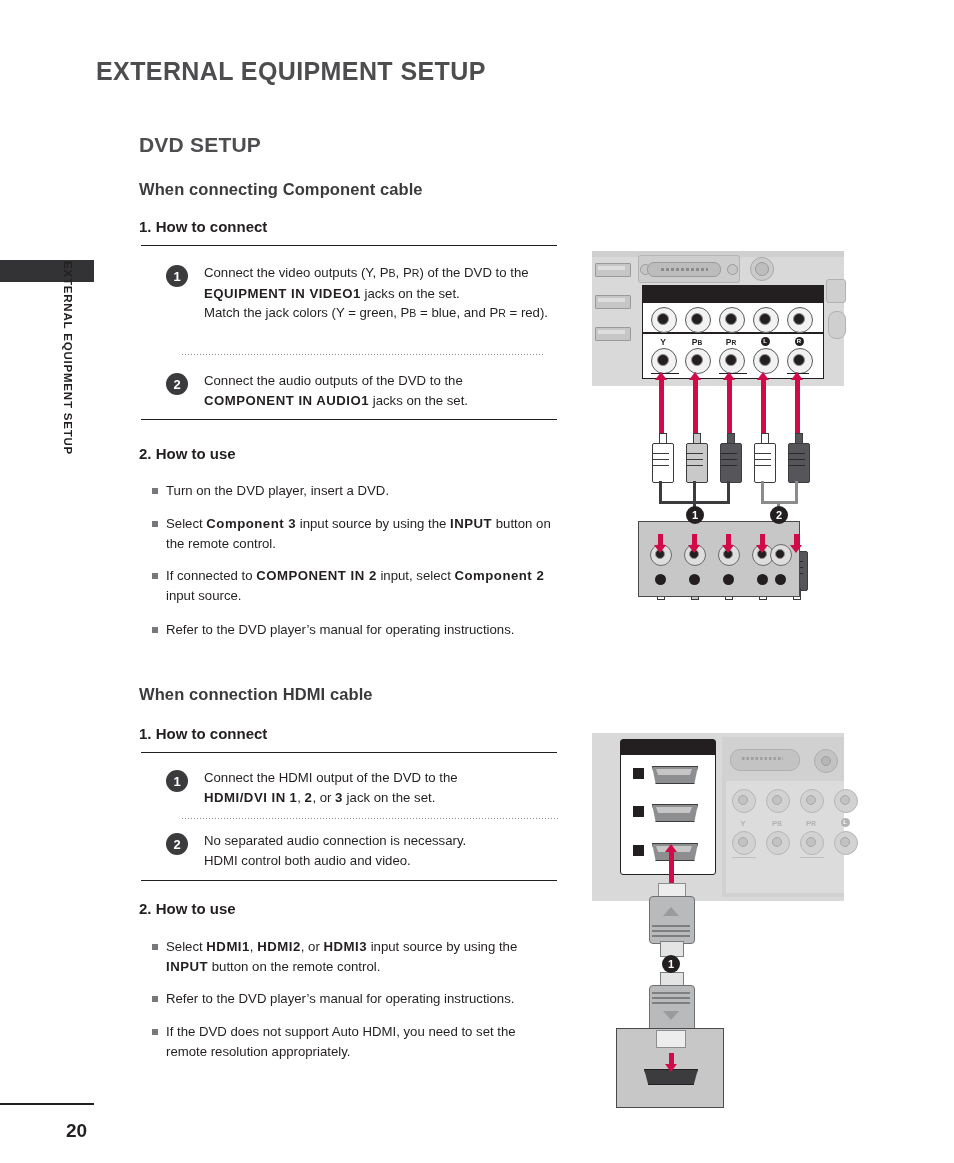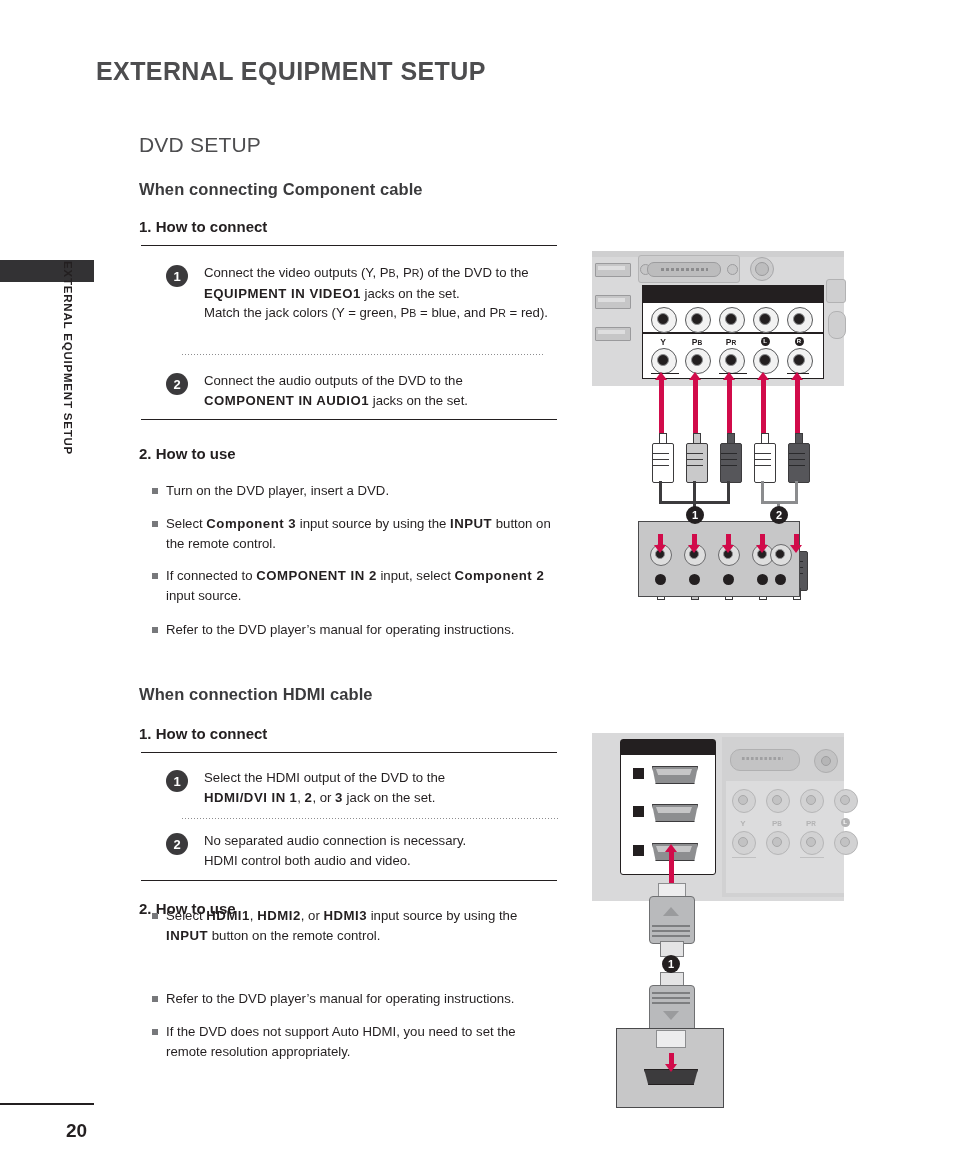--- a/index.html
+++ b/index.html
@@ -34,21 +34,21 @@
   }
 
   
   #chapter-title{
     position:absolute;left:96px;top:57px;
     font-size:25px;font-weight:bold;letter-spacing:0.4px;
     color:#4d4d4f;
   }
   #section-title{
     position:absolute;left:139px;top:133px;
-    font-size:21px;font-weight:normal;color:#4d4d4f;
+    font-size:21px;font-weight:bold;color:#4d4d4f;
     letter-spacing:0.2px;
   }
   .sub-title{
     position:absolute;left:139px;
     font-size:16.5px;font-weight:bold;color:#3b3b3d;
     letter-spacing:0.1px;
   }
   .how-title{
     position:absolute;left:139px;
     font-size:15px;font-weight:bold;color:#231f20;
@@ -279,40 +279,40 @@
 
 <div class="bullet-item" style="top:620px">Refer to the DVD player’s manual for operating instructions.</div>
 
 <div class="sub-title" style="top:685px">When connection HDMI cable</div>
 <div class="how-title" style="top:725px">1. How to connect</div>
 <div class="solid-rule" style="left:141px;top:752px;width:416px;"></div>
 
 <div class="step" style="left:166px;top:770px;">
   <div class="step-badge">1</div>
   <div class="step-body">
-    <span>Select the HDMI output of the DVD to the</span><br>
+    <span>Connect the HDMI output of the DVD to the</span><br>
     <span class="b">HDMI/DVI IN</span>&nbsp;<span class="b">1</span><span>, </span><span class="b">2</span><span>, or </span><span class="b">3</span><span> jack on the set.</span>
   </div>
 </div>
 
 <div class="dotted-rule" style="left:182px;top:818px;width:378px;"></div>
 
 <div class="step" style="left:166px;top:833px;">
   <div class="step-badge">2</div>
   <div class="step-body">
     <span>No separated audio connection is necessary.</span><br>
     <span>HDMI control both audio and video.</span>
   </div>
 </div>
 
 <div class="solid-rule" style="left:141px;top:880px;width:416px;"></div>
 
 <div class="how-title" style="top:900px">2. How to use</div>
 
-<div class="bullet-item" style="top:906px;width:380px;">
+<div class="bullet-item" style="top:937px;width:380px;">
   <span>Select </span><span class="b">HDMI1</span><span>, </span><span class="b">HDMI2</span><span>, or </span><span class="b">HDMI3</span><span> input source by using the </span><span class="b">INPUT</span><span> button on the remote control.</span>
 </div>
 
 <div class="bullet-item" style="top:989px">Refer to the DVD player’s manual for operating instructions.</div>
 
 <div class="bullet-item" style="top:1022px;width:382px;">If the DVD does not support Auto HDMI, you need to set the remote resolution appropriately.</div>
 
 <div id="diagram-component">
   <div class="tvback"></div>
   <div class="tvback-top"></div>

